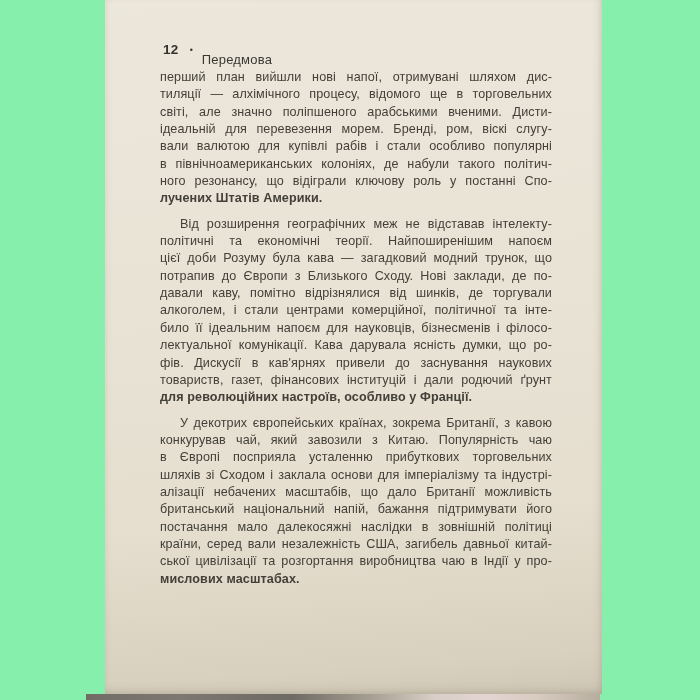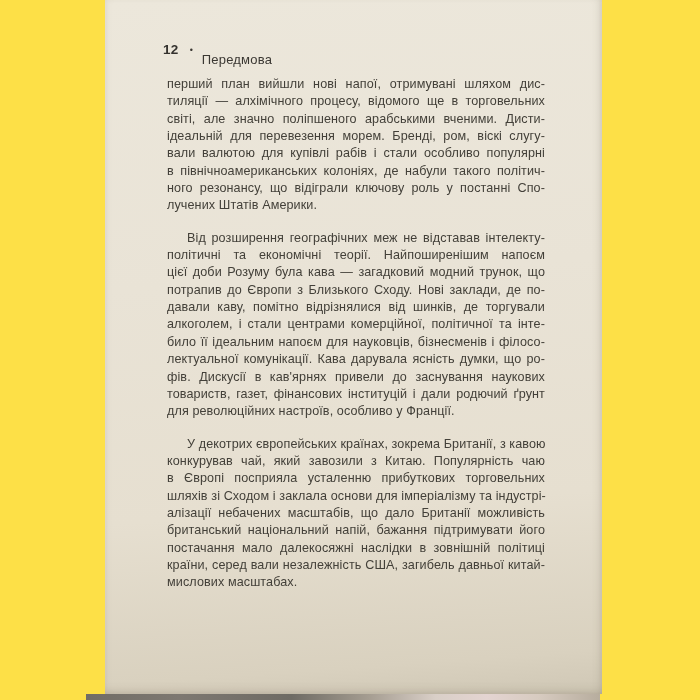--- a/index.html
+++ b/index.html
@@ -8,21 +8,21 @@
     width: 700px;
     height: 700px;
     overflow: hidden;
     background: #ffffff;
     font-family: "Liberation Sans", sans-serif;
   }
   .photo-canvas {
     position: relative;
     width: 700px;
     height: 700px;
-    background: #fde047;
+    background: #86efac;
   }
   
   .book-page {
     position: absolute;
     left: 105px;
     top: 0;
     width: 497px;
     height: 694px;
     background: linear-gradient(176deg, #ece7db 0%, #e9e3d6 40%, #e6dfd0 72%, #d9d1bf 94%, #cfc7b5 100%);
     box-shadow: inset -7px 0 9px -6px rgba(125,115,95,0.30),
@@ -71,29 +71,29 @@
   
   .body-text {
     position: absolute;
     left: 152px;
     top: 61px;
     width: 408px;
     font-size: 12.6px;
     color: #434039;
     letter-spacing: 0.1px;
   }
-  .paragraph { margin: 15px; }
+  .paragraph { margin: 8px; }
   .line {
     height: 17.35px;
     line-height: 17.35px;
     white-space: nowrap;
     text-align: justify;
     text-align-last: justify;
   }
-  .line.last { text-align-last: left; }
+  .line.last { text-align-last: left; font-weight: bold; }
   .line.indent { text-indent: 20px; }
 </style>
 </head>
 <body>
 
 <div class="photo-canvas">
 
   <div class="page-bottom-edge"></div>
 
   <div class="book-page">
@@ -131,17 +131,18 @@
       </div>
       <div class="paragraph">
         <div class="line indent">У декотрих європейських країнах, зокрема Британії, з кавою</div>
         <div class="line">конкурував чай, який завозили з Китаю. Популярність чаю</div>
         <div class="line">в Європі посприяла усталенню прибуткових торговельних</div>
         <div class="line">шляхів зі Сходом і заклала основи для імперіалізму та індустрі-</div>
         <div class="line">алізації небачених масштабів, що дало Британії можливість</div>
         <div class="line">британський національний напій, бажання підтримувати його</div>
         <div class="line">постачання мало далекосяжні наслідки в зовнішній політиці</div>
         <div class="line">країни, серед вали незалежність США, загибель давньої китай-</div>
+        <div class="line">ської цивілізації та розгортання виробництва чаю в Індії у про-</div>
         <div class="line last">мислових масштабах.</div>
       </div>
     </div>
 
 </div>
 
 </body></html>

